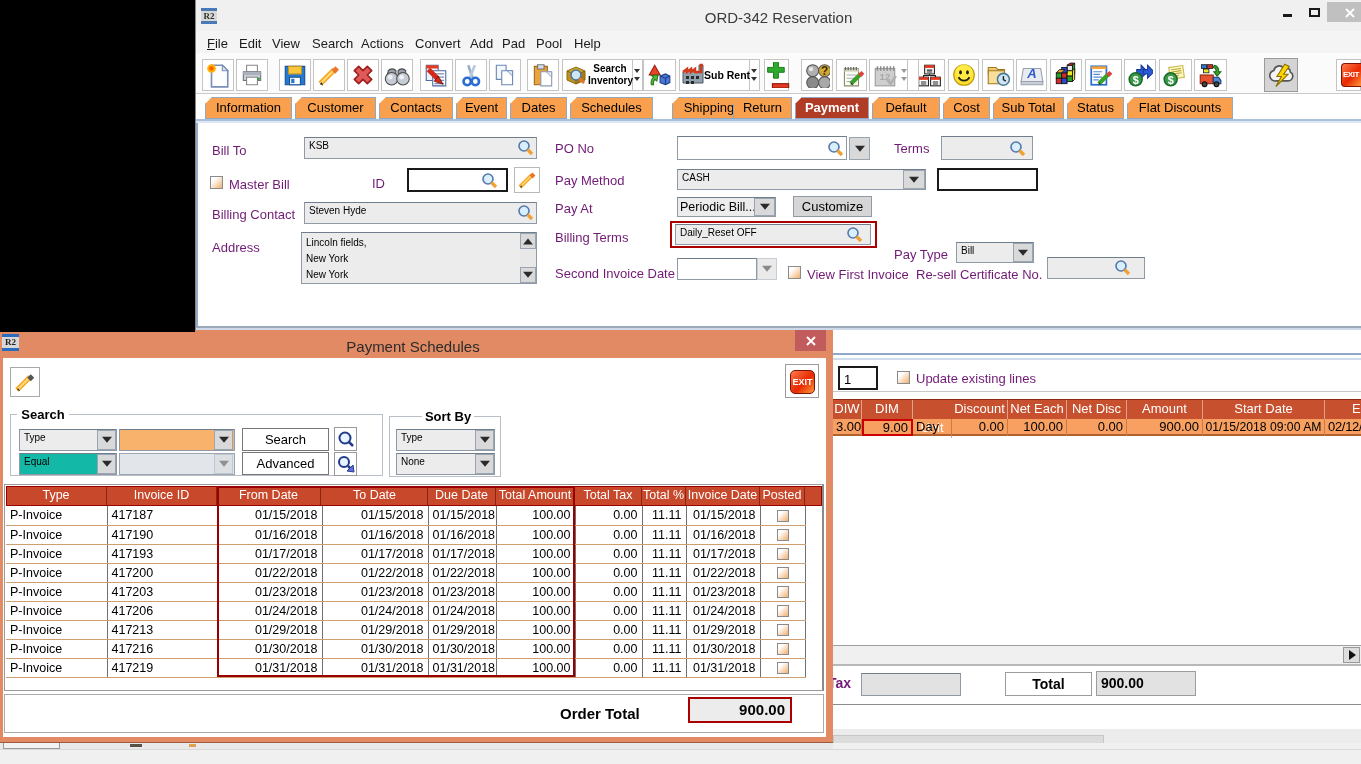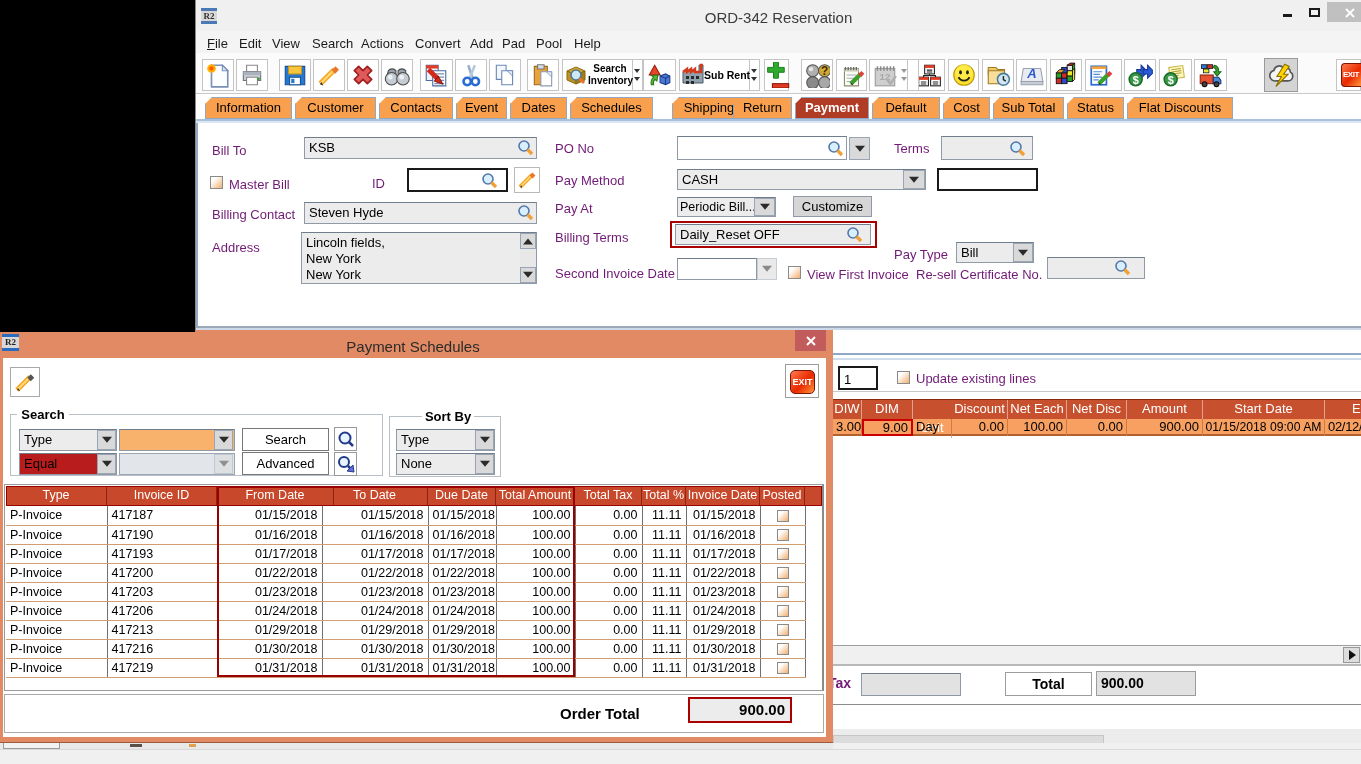--- a/index.html
+++ b/index.html
@@ -8,21 +8,21 @@
 .abs { position:absolute; }
 #screen { position:absolute; left:0; top:0; width:1361px; height:764px; }
 .menu { position:absolute; top:36px; font-size:13px; color:#1a1a1a; }
 .tbtn { position:absolute; top:59px; height:32px; width:32px; background:#fff;
   border:1px solid #c4c4c4; }
 .tab { position:absolute; top:97px; height:22px; background:#f9a04f; border:1px solid #92a7c2;
   font-size:13px; color:#000; text-align:center; line-height:20px;
   clip-path: polygon(7px 0, 100% 0, 100% 100%, 0 100%, 0 7px); }
 .lbl { position:absolute; font-size:13px; color:#701a75; white-space:nowrap; }
 .inp { position:absolute; background:#ececec; border:1px solid #8f9aa6; border-top-color:#6f7d8c;
-  font-size:13px; color:#000; padding:2px 4px; white-space:nowrap; overflow:hidden; }
+  font-size:10px; color:#000; padding:2px 4px; white-space:nowrap; overflow:hidden; }
 .winp { position:absolute; background:#fff; border:1px solid #8f9aa6; border-top-color:#6f7d8c;
   font-size:13px; color:#000; padding:2px 4px; }
 .arrbtn { position:absolute; background:#d9d9d9; border:1px solid #99a5b2; }
 .arrbtn:after { content:""; position:absolute; left:50%; top:50%; transform:translate(-50%,-30%);
   width:0; height:0; border:5px solid transparent; border-top:6px solid #2a2a2a; }
 .arrup:after { border-top-color:transparent !important; border-bottom:6px solid #2a2a2a !important; transform:translate(-50%,-70%) !important; }
 .cb { position:absolute; width:13px; height:13px; border:1px solid #8a8a8a;
   background:linear-gradient(135deg,#ffffff 25%,#f3ba83 90%); }
 .mh { position:absolute; top:400px; height:19px; font-size:13px; color:#fff;
   text-align:center; line-height:18px; border-right:1px solid #e0a28e; overflow:hidden; }
@@ -502,21 +502,21 @@
     </svg>
 <div class="abs" style="left:785px; top:364px; width:34px; height:34px; background:#fff; border:1px solid #9c9c9c;"></div>
 <div class="abs" style="left:790px; top:370px; width:25px; height:24px; background:linear-gradient(135deg,#ff7b4d 0%,#e82800 55%,#ff9a3d 100%); border:1px solid #7d1507; border-radius:5px; color:#fff; font-size:9px; font-weight:bold; text-align:center; line-height:22px; letter-spacing:0;">EXIT</div>
 
 <div class="abs" style="left:10px; top:414px; width:373px; height:62px; border:1px solid #b9bfc7;"></div>
 <div class="abs" style="left:17px; top:407px; width:52px; height:14px; background:#fff; font-size:13px; font-weight:bold; text-align:center;">Search</div>
 <div class="inp" style="left:19px; top:429px; width:98px; height:22px;">Type</div>
 <div class="arrbtn" style="left:97px; top:430px; width:19px; height:20px;"></div>
 <div class="abs" style="left:119px; top:429px; width:116px; height:22px; background:#f8b26b; border:1px solid #8f9aa6; border-top-color:#6f7d8c;"></div>
 <div class="arrbtn" style="left:214px; top:430px; width:19px; height:20px;"></div>
-<div class="inp" style="left:19px; top:453px; width:98px; height:22px; background:#b91c1c;">Equal</div>
+<div class="inp" style="left:19px; top:453px; width:98px; height:22px; background:#14b8a6;">Equal</div>
 <div class="arrbtn" style="left:97px; top:454px; width:19px; height:20px;"></div>
 <div class="abs" style="left:119px; top:453px; width:116px; height:22px; background:#e2e6ea; border:1px solid #9aa5b1;"></div>
 <div class="arrbtn" style="left:214px; top:454px; width:19px; height:20px; opacity:.45;"></div>
 <div class="abs" style="left:242px; top:428px; width:87px; height:23px; background:#fff; border:1px solid #777; font-size:13px; text-align:center; line-height:21px;">Search</div>
 <div class="abs" style="left:242px; top:452px; width:87px; height:23px; background:#fff; border:1px solid #777; font-size:13px; text-align:center; line-height:21px;">Advanced</div>
 <div class="abs" style="left:334px; top:427px; width:23px; height:24px; background:#fff; border:1px solid #999;"></div>
 <svg class="abs" style="left:337px; top:430px;" width="18" height="18" viewBox="0 0 18 18">
       <circle cx="8" cy="8" r="5.5" fill="#e8f4ff" stroke="#223a8a" stroke-width="2"></circle>
       <path d="M12 12 L16 16" stroke="#223a8a" stroke-width="2.5"></path>
     </svg>
@@ -531,21 +531,21 @@
 <div class="abs" style="left:395px; top:409px; width:52px; height:14px; background:#fff; font-size:13px; font-weight:bold; text-align:center;margin-left:27px;">Sort By</div>
 <div class="inp" style="left:396px; top:429px; width:99px; height:22px;">Type</div>
 <div class="arrbtn" style="left:475px; top:430px; width:19px; height:20px;"></div>
 <div class="inp" style="left:396px; top:453px; width:99px; height:22px;">None</div>
 <div class="arrbtn" style="left:475px; top:454px; width:19px; height:20px;"></div>
 
 <div class="abs" style="left:4px; top:484px; width:820px; height:207px; border:1px solid #9a9a9a; border-right:2px solid #8a8a8a; background:#fff;"></div>
 <div class="abs" style="left:6px; top:486px; width:816px; height:20px; background:#c7482a; border:1px solid #990000;"></div>
 <div class="dh" style="left:6px; width:101px;">Type</div>
 <div class="dh" style="left:107px; width:110px;">Invoice ID</div>
-<div class="dh" style="left:217px; width:117px;">From Date</div>
+<div class="dh" style="left:217px; width:104px;">From Date</div>
 <div class="dh" style="left:322px; width:106px;">To Date</div>
 <div class="dh" style="left:428px; width:68px;">Due Date</div>
 <div class="dh" style="left:496px; width:79px;">Total Amount</div>
 <div class="dh" style="left:575px; width:67px;">Total Tax</div>
 <div class="dh" style="left:642px; width:44px;">Total %</div>
 <div class="dh" style="left:686px; width:74px;">Invoice Date</div>
 <div class="dh" style="left:760px; width:45px;">Posted</div>
 <table id="dtable" style="position:absolute; left:6px; top:506px; width:816px; border-collapse:collapse; table-layout:fixed; font-size:12.5px;">
 <colgroup>
         <col style="width:101px">

